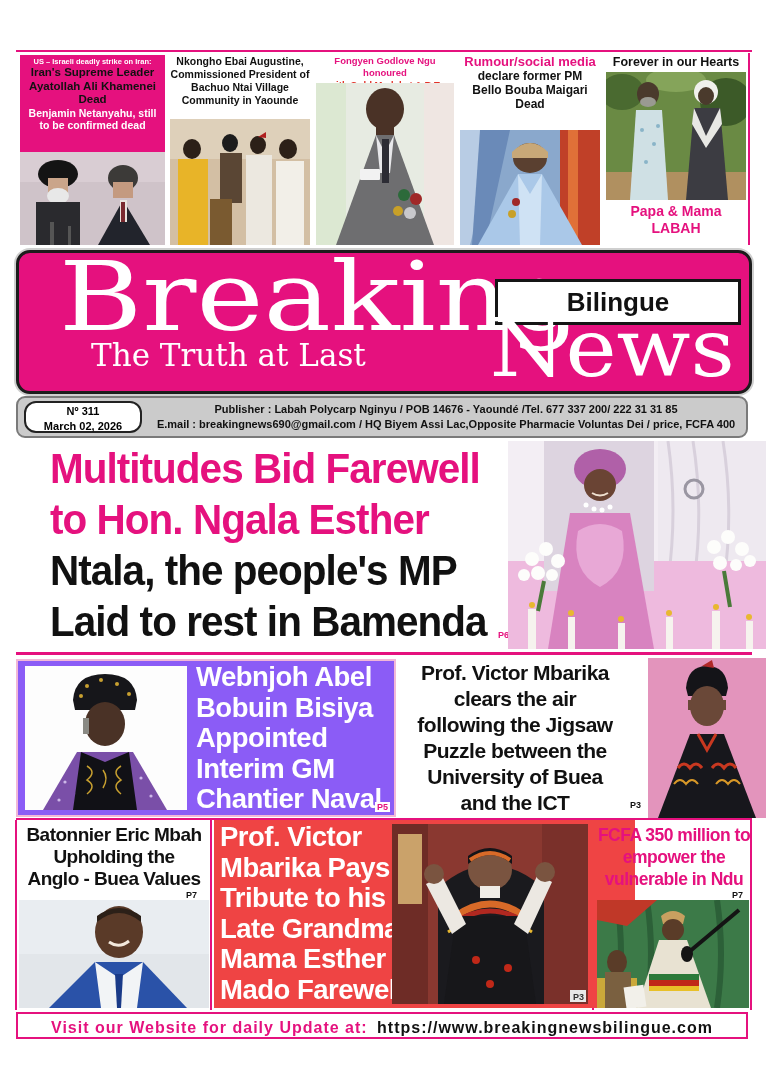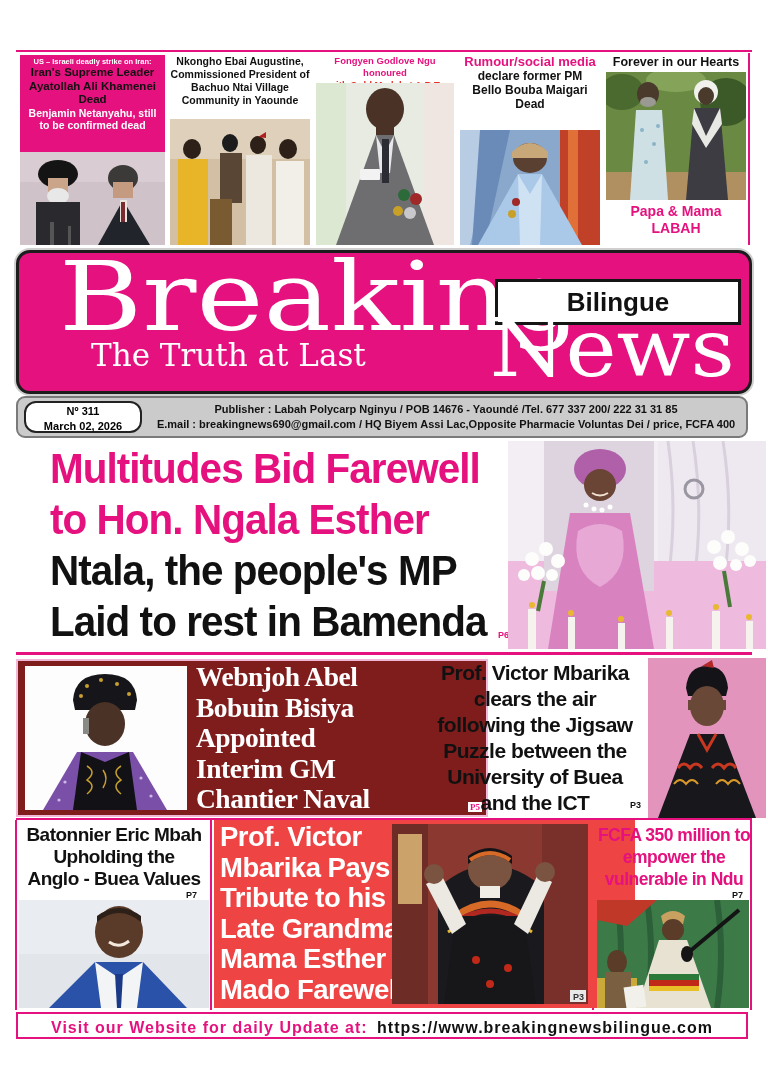--- a/index.html
+++ b/index.html
@@ -239,21 +239,21 @@
         <rect x="204" y="170" width="8" height="38" fill="#f6f3ee"></rect>
           <circle cx="208" cy="166" r="3" fill="#e8b830"></circle>
         <rect x="238" y="180" width="7" height="28" fill="#f6f3ee"></rect>
           <circle cx="241" cy="176" r="3" fill="#e8b830"></circle>
       </g>
     </svg>
   </div>
 
   <div class="abs rule" style="left:16px;top:652px;width:736px;height:3px;"></div>
 
-  <div class="abs" style="left:16px;top:659px;width:472px;height:158px;background:#7f1d1d;border:2px solid #f2b8d8;box-sizing:border-box;font-family:Liberation Serif, serif;">
+  <div class="abs" style="left:16px;top:659px;width:380px;height:158px;background:#8b5cf6;border:2px solid #f2b8d8;box-sizing:border-box;">
     <div class="abs photo" style="left:7px;top:5px;width:162px;height:144px;background:#fff;">
       <svg viewBox="0 0 162 144" preserveAspectRatio="none">
         <rect width="162" height="144" fill="#fdfdfd"></rect>
         <path d="M48 34 Q50 8 80 8 Q110 8 112 34 L110 44 L50 44 Z" fill="#16161a"></path>
         <g fill="#c8a030">
             <circle cx="62" cy="20" r="2"></circle>
             <circle cx="76" cy="14" r="2"></circle>
             <circle cx="92" cy="18" r="2"></circle>
             <circle cx="104" cy="28" r="2"></circle>
             <circle cx="56" cy="30" r="2"></circle>
@@ -279,21 +279,21 @@
     <div class="abs wht b" style="left:178px;top:1px;font-size:27.5px;line-height:30.5px;letter-spacing:-0.5px;">
       <div>Webnjoh Abel</div>
       <div>Bobuin Bisiya</div>
       <div>Appointed</div>
       <div>Interim GM</div>
       <div>Chantier Naval</div>
     </div>
     <div class="abs prefbox" style="right:4px;bottom:3px;">P5</div>
   </div>
 
-  <div class="abs ctr blk b" style="left:424px;top:660px;width:222px;font-size:21px;line-height:26px;letter-spacing:-0.5px;text-align:center;">
+  <div class="abs ctr blk b" style="left:404px;top:660px;width:222px;font-size:21px;line-height:26px;letter-spacing:-0.5px;text-align:center;">
     <div>Prof. Victor Mbarika</div>
     <div>clears the air</div>
     <div>following the Jigsaw</div>
     <div>Puzzle between the</div>
     <div>University of Buea</div>
     <div>and the ICT</div>
   </div>
   <div class="abs blk pref" style="left:630px;top:800px;">P3</div>
   <div class="abs photo" style="left:648px;top:658px;width:118px;height:160px;">
     <svg viewBox="0 0 118 160" preserveAspectRatio="none">

